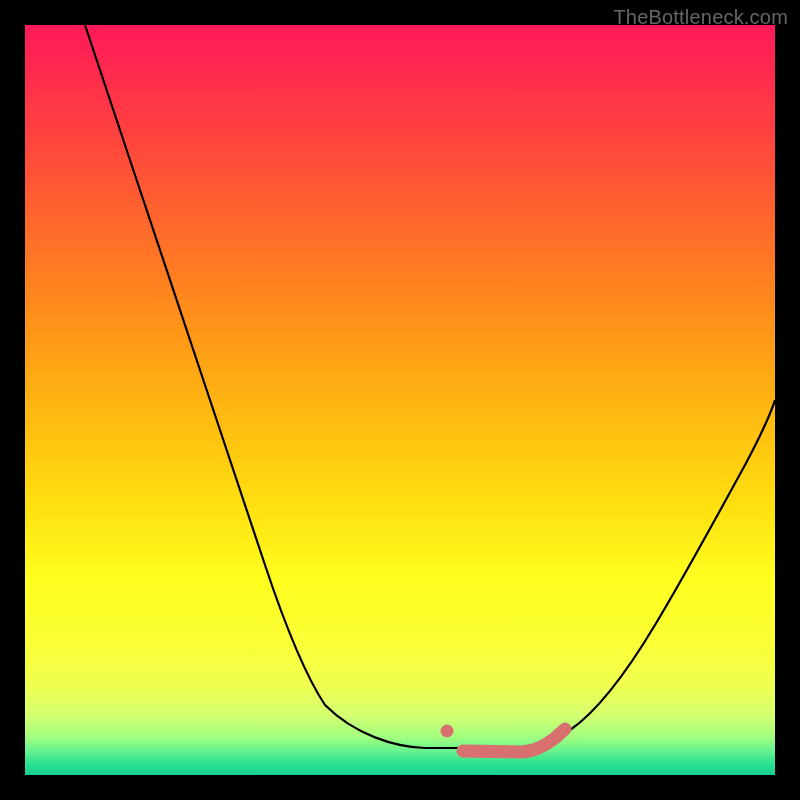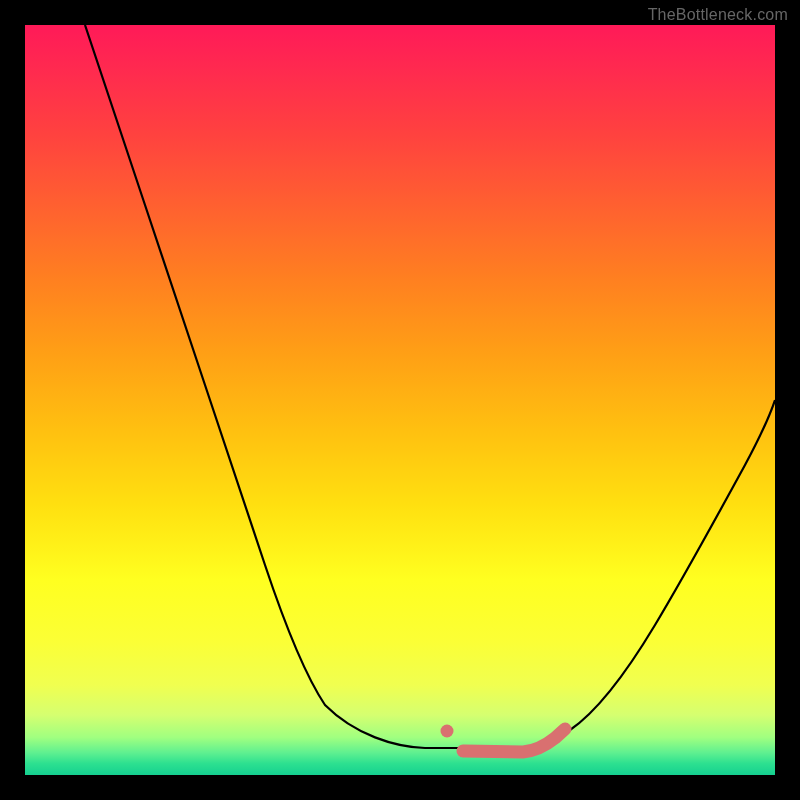--- a/index.html
+++ b/index.html
@@ -11,21 +11,21 @@
     width: 800px;
     height: 800px;
     background: #000;
   }
 
   .attribution {
     position: absolute;
     top: 6px;
     right: 12px;
     color: #666666;
-    font-size: 16px;
+    font-size: 20px;
     font-weight: 500;
     z-index: 10;
     letter-spacing: 0.2px;
   }
 
   .plot-area {
     position: absolute;
     left: 25px;
     top: 25px;
     width: 750px;

